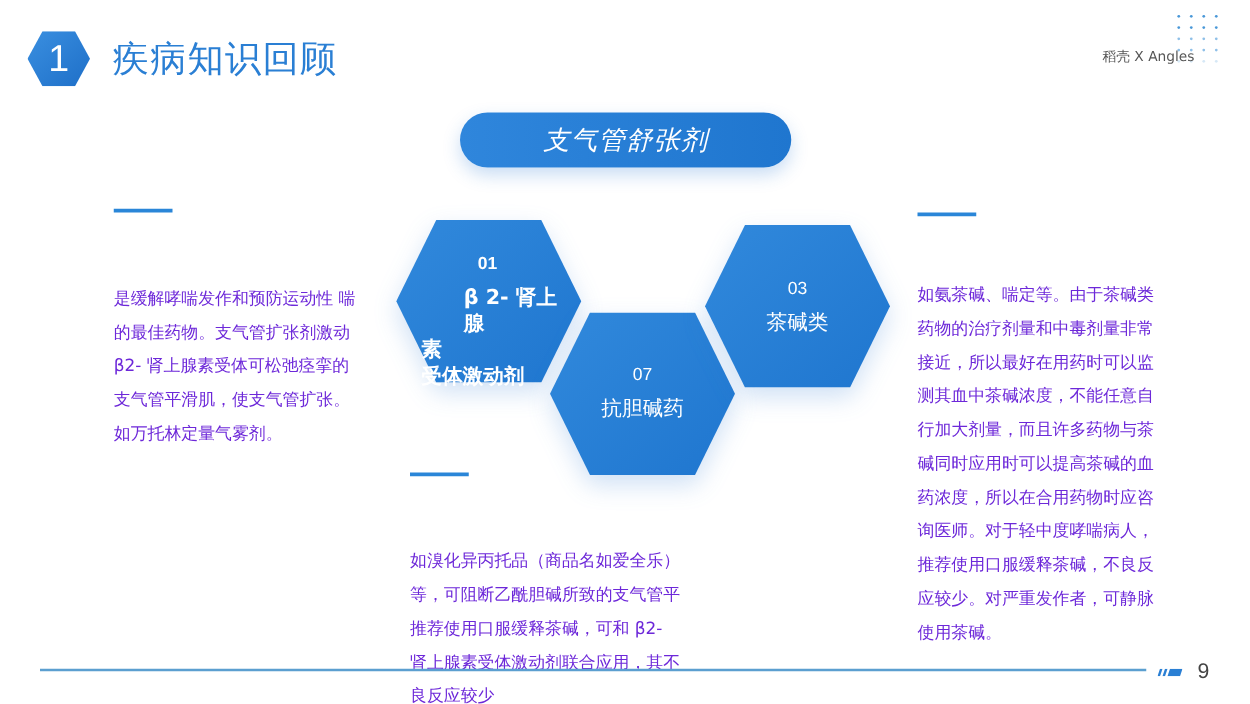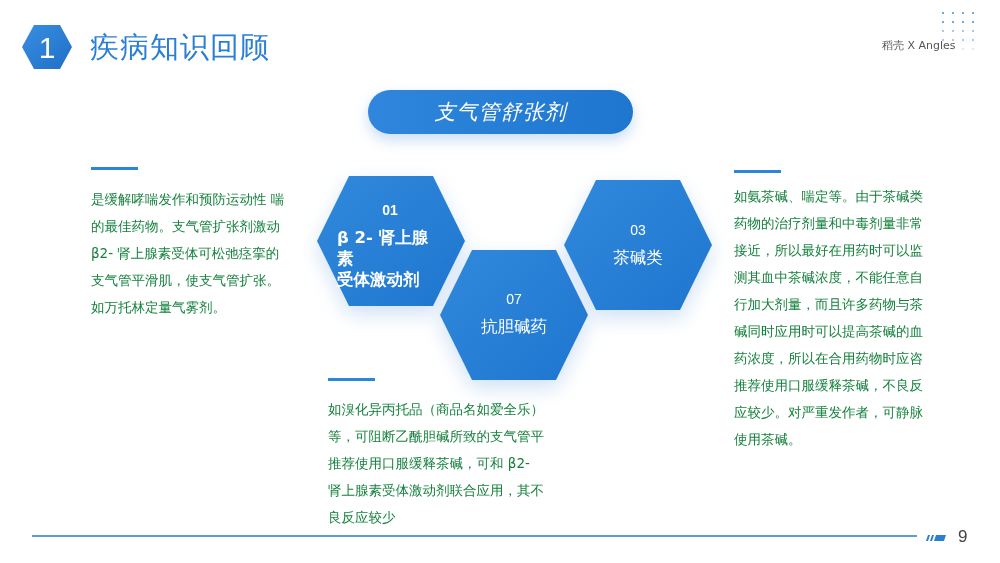--- a/index.html
+++ b/index.html
@@ -9,21 +9,21 @@
   .title-hex { left:22px; top:25px; width:50px; height:44px; }
   .title-num { left:22px; top:25px; width:50px; height:44px; line-height:46px; text-align:center;
                color:#fff; font-size:30px; font-family:"Liberation Sans",sans-serif; }
   .page-title { left:90px; top:28px; font-size:29px; color:#2a7fd4; letter-spacing:1px; }
   .brand { left:882px; top:38px; font-size:11px; color:#555; }
   .dots { left:940px; top:10px; width:36px; height:48px; }
   .pill { left:368px; top:90px; width:265px; height:44px; border-radius:22px;
           background:linear-gradient(90deg,#2f86dc,#1f76cf); box-shadow:0 6px 14px rgba(40,120,210,0.25);
           color:#fff; font-size:21px; text-align:center; line-height:44px; letter-spacing:1px;font-style:italic; }
   .accent { height:3px; width:47px; background:#2a86d8; }
-  .para { font-size:13.5px; line-height:27px; color:#15803d; }
+  .para { font-size:13.5px; line-height:27px; color:#6d28d9;margin-top:40px; }
   .hex { filter: drop-shadow(0 8px 10px rgba(40,120,210,0.22)); }
   .hex-text { color:#fff; text-align:center; font-size:16.5px; line-height:21px; }
   .hex-num { font-size:14px; font-family:"Liberation Sans",sans-serif; margin-bottom:6px; display:block; }
   .footer-line { left:32px; top:535px; width:885px; height:2px; background:#5b9fd0; }
   .footer-mark { left:926px; top:535px; width:20px; height:6px; }
   .page-num { left:958px; top:527px; font-size:17px; color:#444; font-family:"Liberation Sans",sans-serif; }
 </style>
 </head>
 <body>
 
@@ -83,21 +83,21 @@
   <defs>
       <linearGradient id="hg1" x1="0" y1="0" x2="1" y2="1">
         <stop offset="0" stop-color="#3189dc"></stop>
         <stop offset="1" stop-color="#1f76cf"></stop>
       </linearGradient>
     </defs>
   <polygon points="32,0 116,0 148,65 116,130 32,130 0,65" fill="url(#hg1)"></polygon>
 </svg>
 <div class="abs hex-text" style="left:330px; top:200px; width:128px; text-align:left;font-weight:bold;">
   <span class="hex-num" style="text-align:center; padding-left:0; width:120px;">01</span>
-  <div style="padding-left:7px;">β 2- 肾上腺</div>
+  <div style="padding-left:7px;margin-left:34px;">β 2- 肾上腺</div>
   <div style="padding-left:7px;">素</div>
   <div style="padding-left:7px;">受体激动剂</div>
 </div>
 
 <svg class="abs hex" style="left:440px; top:250px;" width="148" height="130" viewBox="0 0 148 130">
   <defs>
       <linearGradient id="hg2" x1="0" y1="0" x2="1" y2="1">
         <stop offset="0" stop-color="#3189dc"></stop>
         <stop offset="1" stop-color="#1f76cf"></stop>
       </linearGradient>
@@ -134,20 +134,21 @@
 
 <div class="abs accent" style="left:734px; top:170px;"></div>
 <div class="abs para" style="left:734px; top:183px; width:220px;">
   <div>如氨茶碱、喘定等。由于茶碱类</div>
   <div>药物的治疗剂量和中毒剂量非常</div>
   <div>接近，所以最好在用药时可以监</div>
   <div>测其血中茶碱浓度，不能任意自</div>
   <div>行加大剂量，而且许多药物与茶</div>
   <div>碱同时应用时可以提高茶碱的血</div>
   <div>药浓度，所以在合用药物时应咨</div>
+  <div>询医师。对于轻中度哮喘病人，</div>
   <div>推荐使用口服缓释茶碱，不良反</div>
   <div>应较少。对严重发作者，可静脉</div>
   <div>使用茶碱。</div>
 </div>
 
 <div class="abs footer-line"></div>
 <svg class="abs footer-mark" viewBox="0 0 20 6">
   <g fill="#2a7fd4">
     <polygon points="2,0 4,0 2,6 0,6"></polygon>
     <polygon points="6,0 8,0 6,6 4,6"></polygon>

